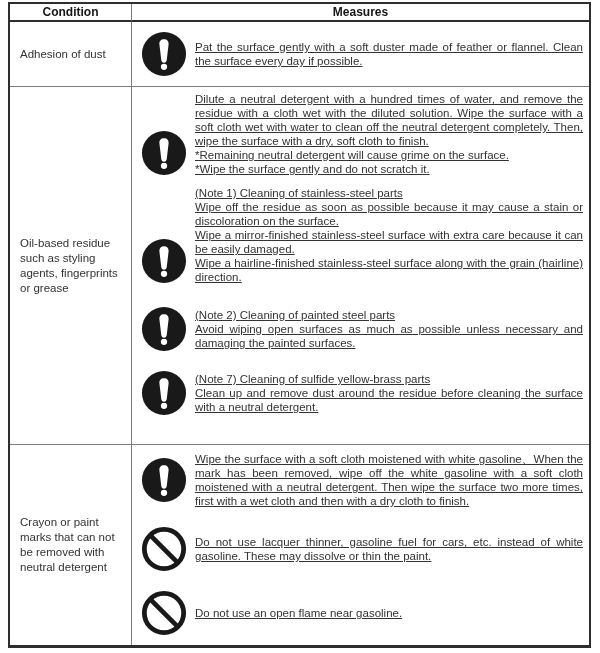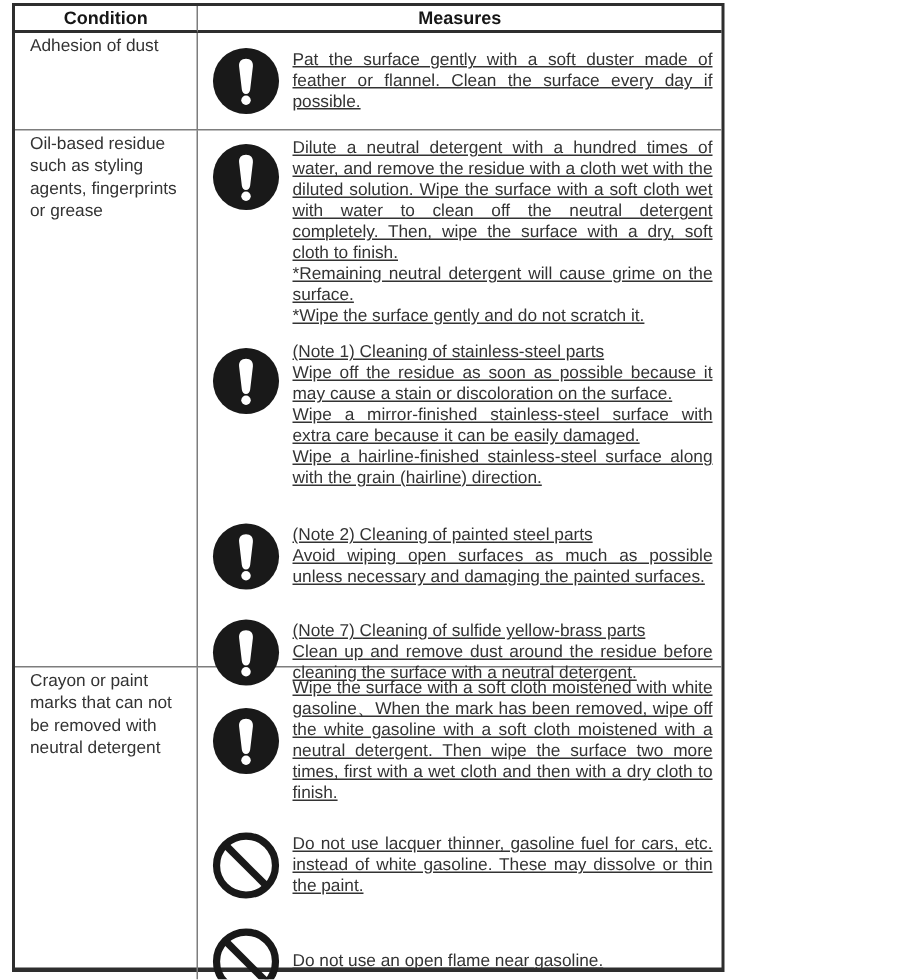--- a/index.html
+++ b/index.html
@@ -12,21 +12,21 @@
     position: relative;
     width: 600px;
     height: 653px;
     background: #ffffff;
     overflow: hidden;
   }
   .tbl {
     position: absolute;
     left: 8px;
     top: 2px;
-    width: 475px;
+    width: 583px;
     height: 646px;
     box-sizing: border-box;
     border: 2px solid #2e2e2e;
     border-bottom-width: 3px;
     display: grid;
     grid-template-columns: 122px 1fr;
     grid-template-rows: 18px 65px 358px auto;
     background: #ffffff;
   }
   .c { box-sizing: border-box; min-width: 0; }
@@ -36,40 +36,40 @@
     align-items: center;
     justify-content: center;
     font-weight: bold;
     font-size: 12px;
     color: #161616;
   }
   .cond-col { border-right: 1px solid #7d7d7d; }
   .rowline { border-bottom: 1px solid #7d7d7d; }
   .cond {
     display: flex;
-    align-items: flex-start;
+    align-items: center;
     padding: 2px 4px 2px 10px;
   }
   .cond .condtext {
     font-size: 11.5px;
     line-height: 15px;
     color: #333333;
     max-width: 98px;
   }
   .meas { padding: 0 6px 0 9px; }
   .meas.r1 { display: flex; align-items: center; }
   .meas.r1 .block { width: 100%; }
   .meas.r2 { padding-top: 5px; }
   .meas.r3 { padding-top: 7px; }
   .block {
     display: flex;
     align-items: center;
     gap: 8px;
   }
-  .block.top { align-items: flex-start; }
+  .block.top { align-items: flex-end; }
   .block.top .icon { margin-top: 3px; }
   .mb10 { margin-bottom: 10px; }
   .mb22 { margin-bottom: 22px; }
   .mb18 { margin-bottom: 18px; }
   .icon {
     width: 46px;
     height: 46px;
     flex: 0 0 46px;
     display: block;
   }

